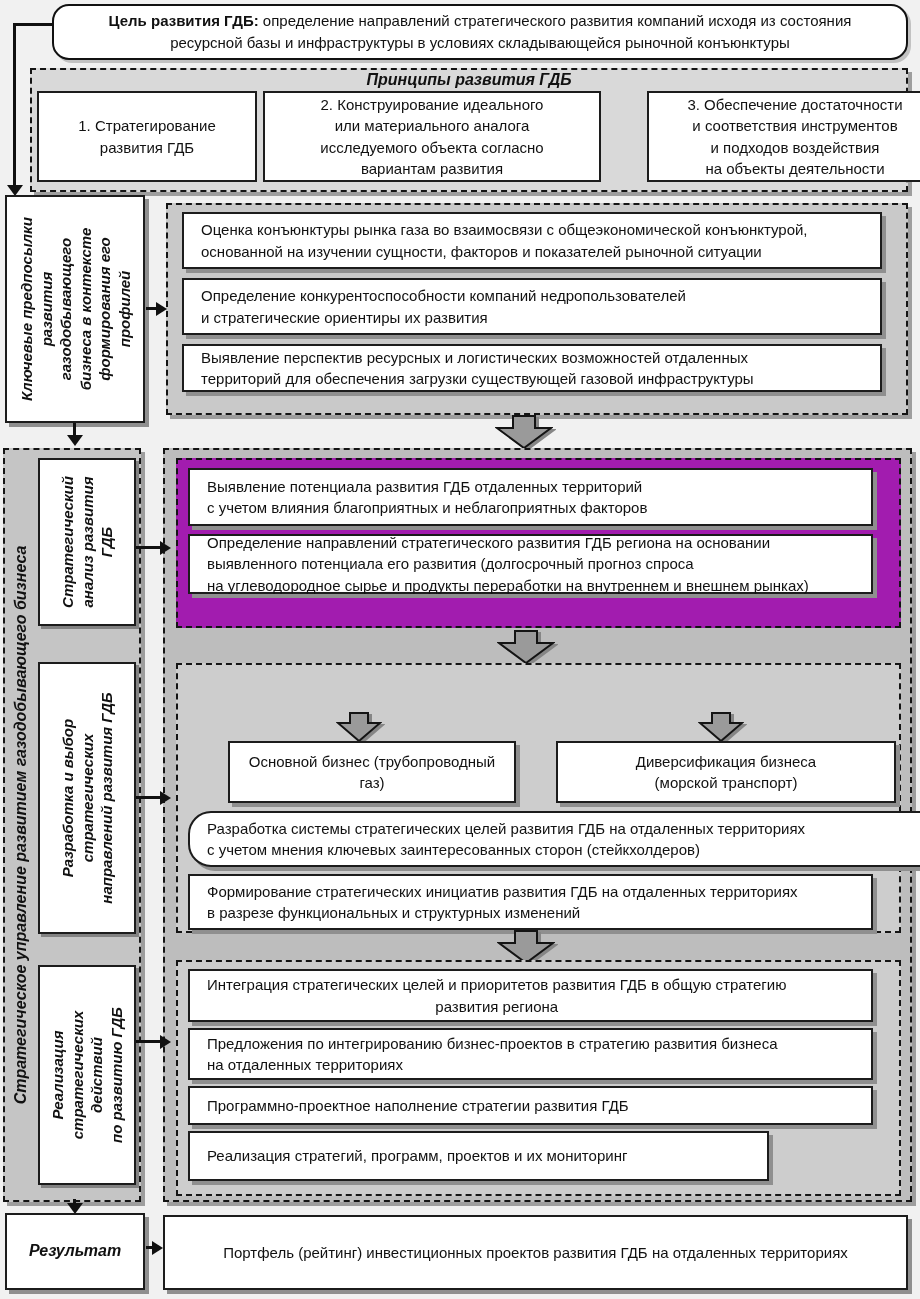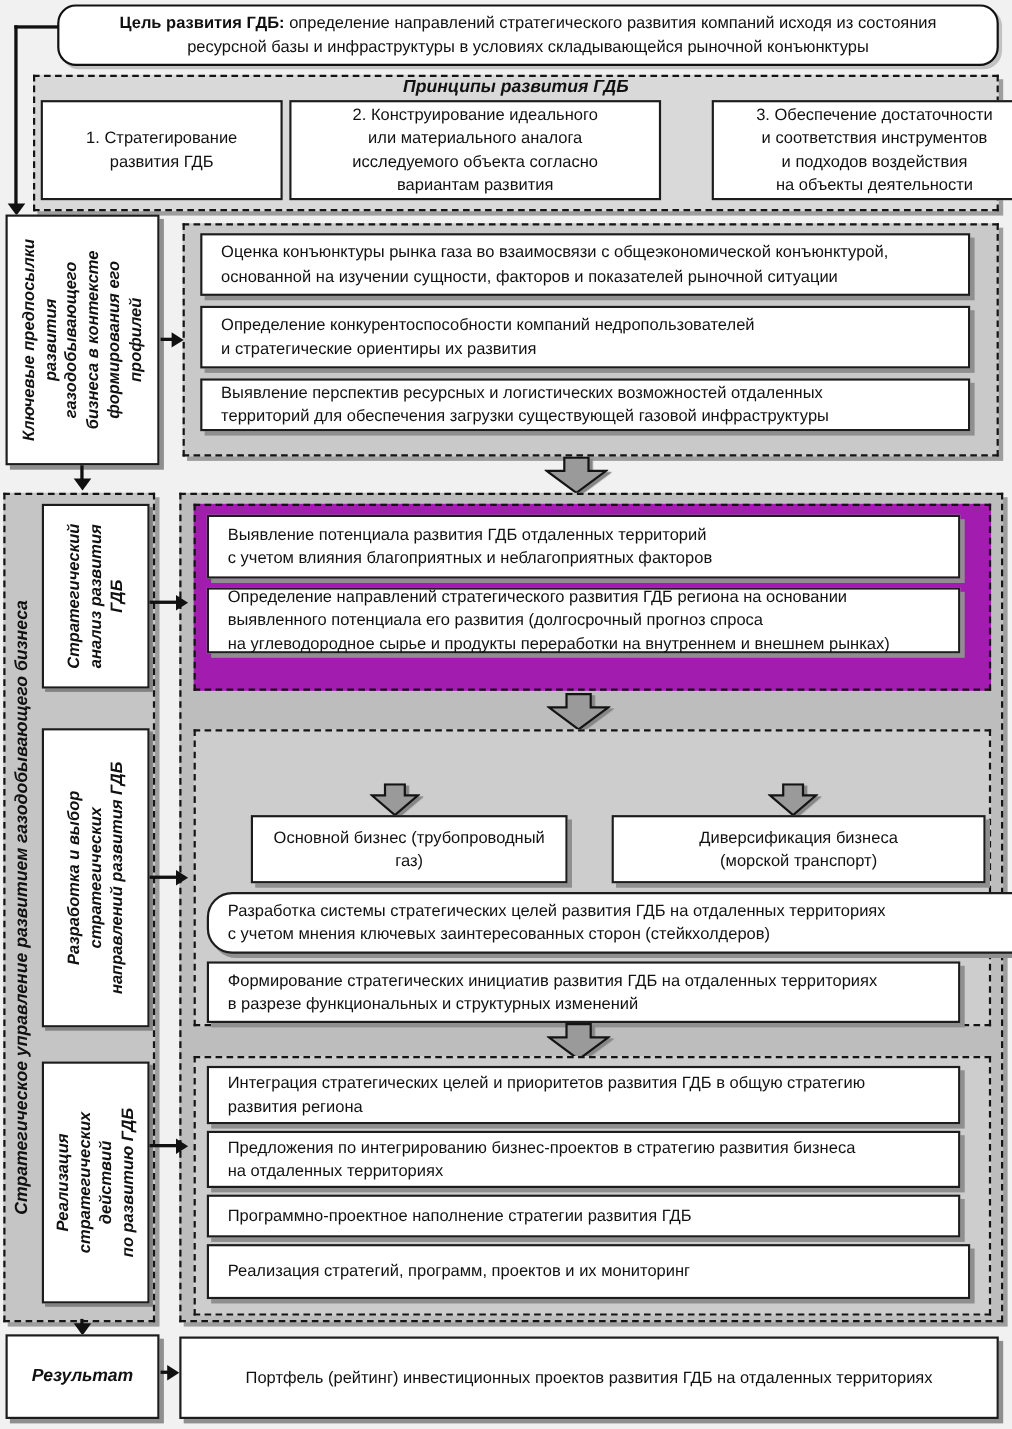--- a/index.html
+++ b/index.html
@@ -172,26 +172,26 @@
 с учетом мнения ключевых заинтересованных сторон (стейкхолдеров)</div></div>
     <div class="box left" style="left:10px; top:209px; width:685px; height:56px;"><div>Формирование стратегических инициатив развития ГДБ на отдаленных территориях
 в разрезе функциональных и структурных изменений</div></div>
   </div>
 
   <svg class="blockarrow" style="left:332px; top:480px;" width="58" height="34" viewBox="0 0 58 34">
     <path d="M18 1 H40 V13 H56 L29 33 L2 13 H18 Z" fill="#9a9a9a" stroke="#141414" stroke-width="2"></path>
   </svg>
 
   <div class="panel" style="left:11px; top:510px; width:725px; height:236px; background:#cdcdcd;">
-    <div class="box left" style="left:10px; top:7px; width:685px; height:53px;"><div>Интеграция стратегических целей и приоритетов развития ГДБ в общую стратегию
+    <div class="box left" style="left:10px; top:7px; width:685px; height:53px;text-align:center;"><div>Интеграция стратегических целей и приоритетов развития ГДБ в общую стратегию
 развития региона</div></div>
     <div class="box left" style="left:10px; top:66px; width:685px; height:52px;"><div>Предложения по интегрированию бизнес-проектов в стратегию развития бизнеса
 на отдаленных территориях</div></div>
     <div class="box left" style="left:10px; top:124px; width:685px; height:39px;"><div>Программно-проектное наполнение стратегии развития ГДБ</div></div>
-    <div class="box left" style="left:10px; top:169px; width:694px; height:50px;"><div>Реализация стратегий, программ, проектов и их мониторинг</div></div>
+    <div class="box left" style="left:10px; top:169px; width:581px; height:50px;"><div>Реализация стратегий, программ, проектов и их мониторинг</div></div>
   </div>
 </div>
 
 <div class="hline" style="left:136px; top:546px; width:26px;"></div>
 <div class="ah-right" style="left:160px; top:540.5px;"></div>
 
 <div class="hline" style="left:136px; top:796px; width:26px;"></div>
 <div class="ah-right" style="left:160px; top:790.5px;"></div>
 
 <div class="hline" style="left:136px; top:1040px; width:26px;"></div>

